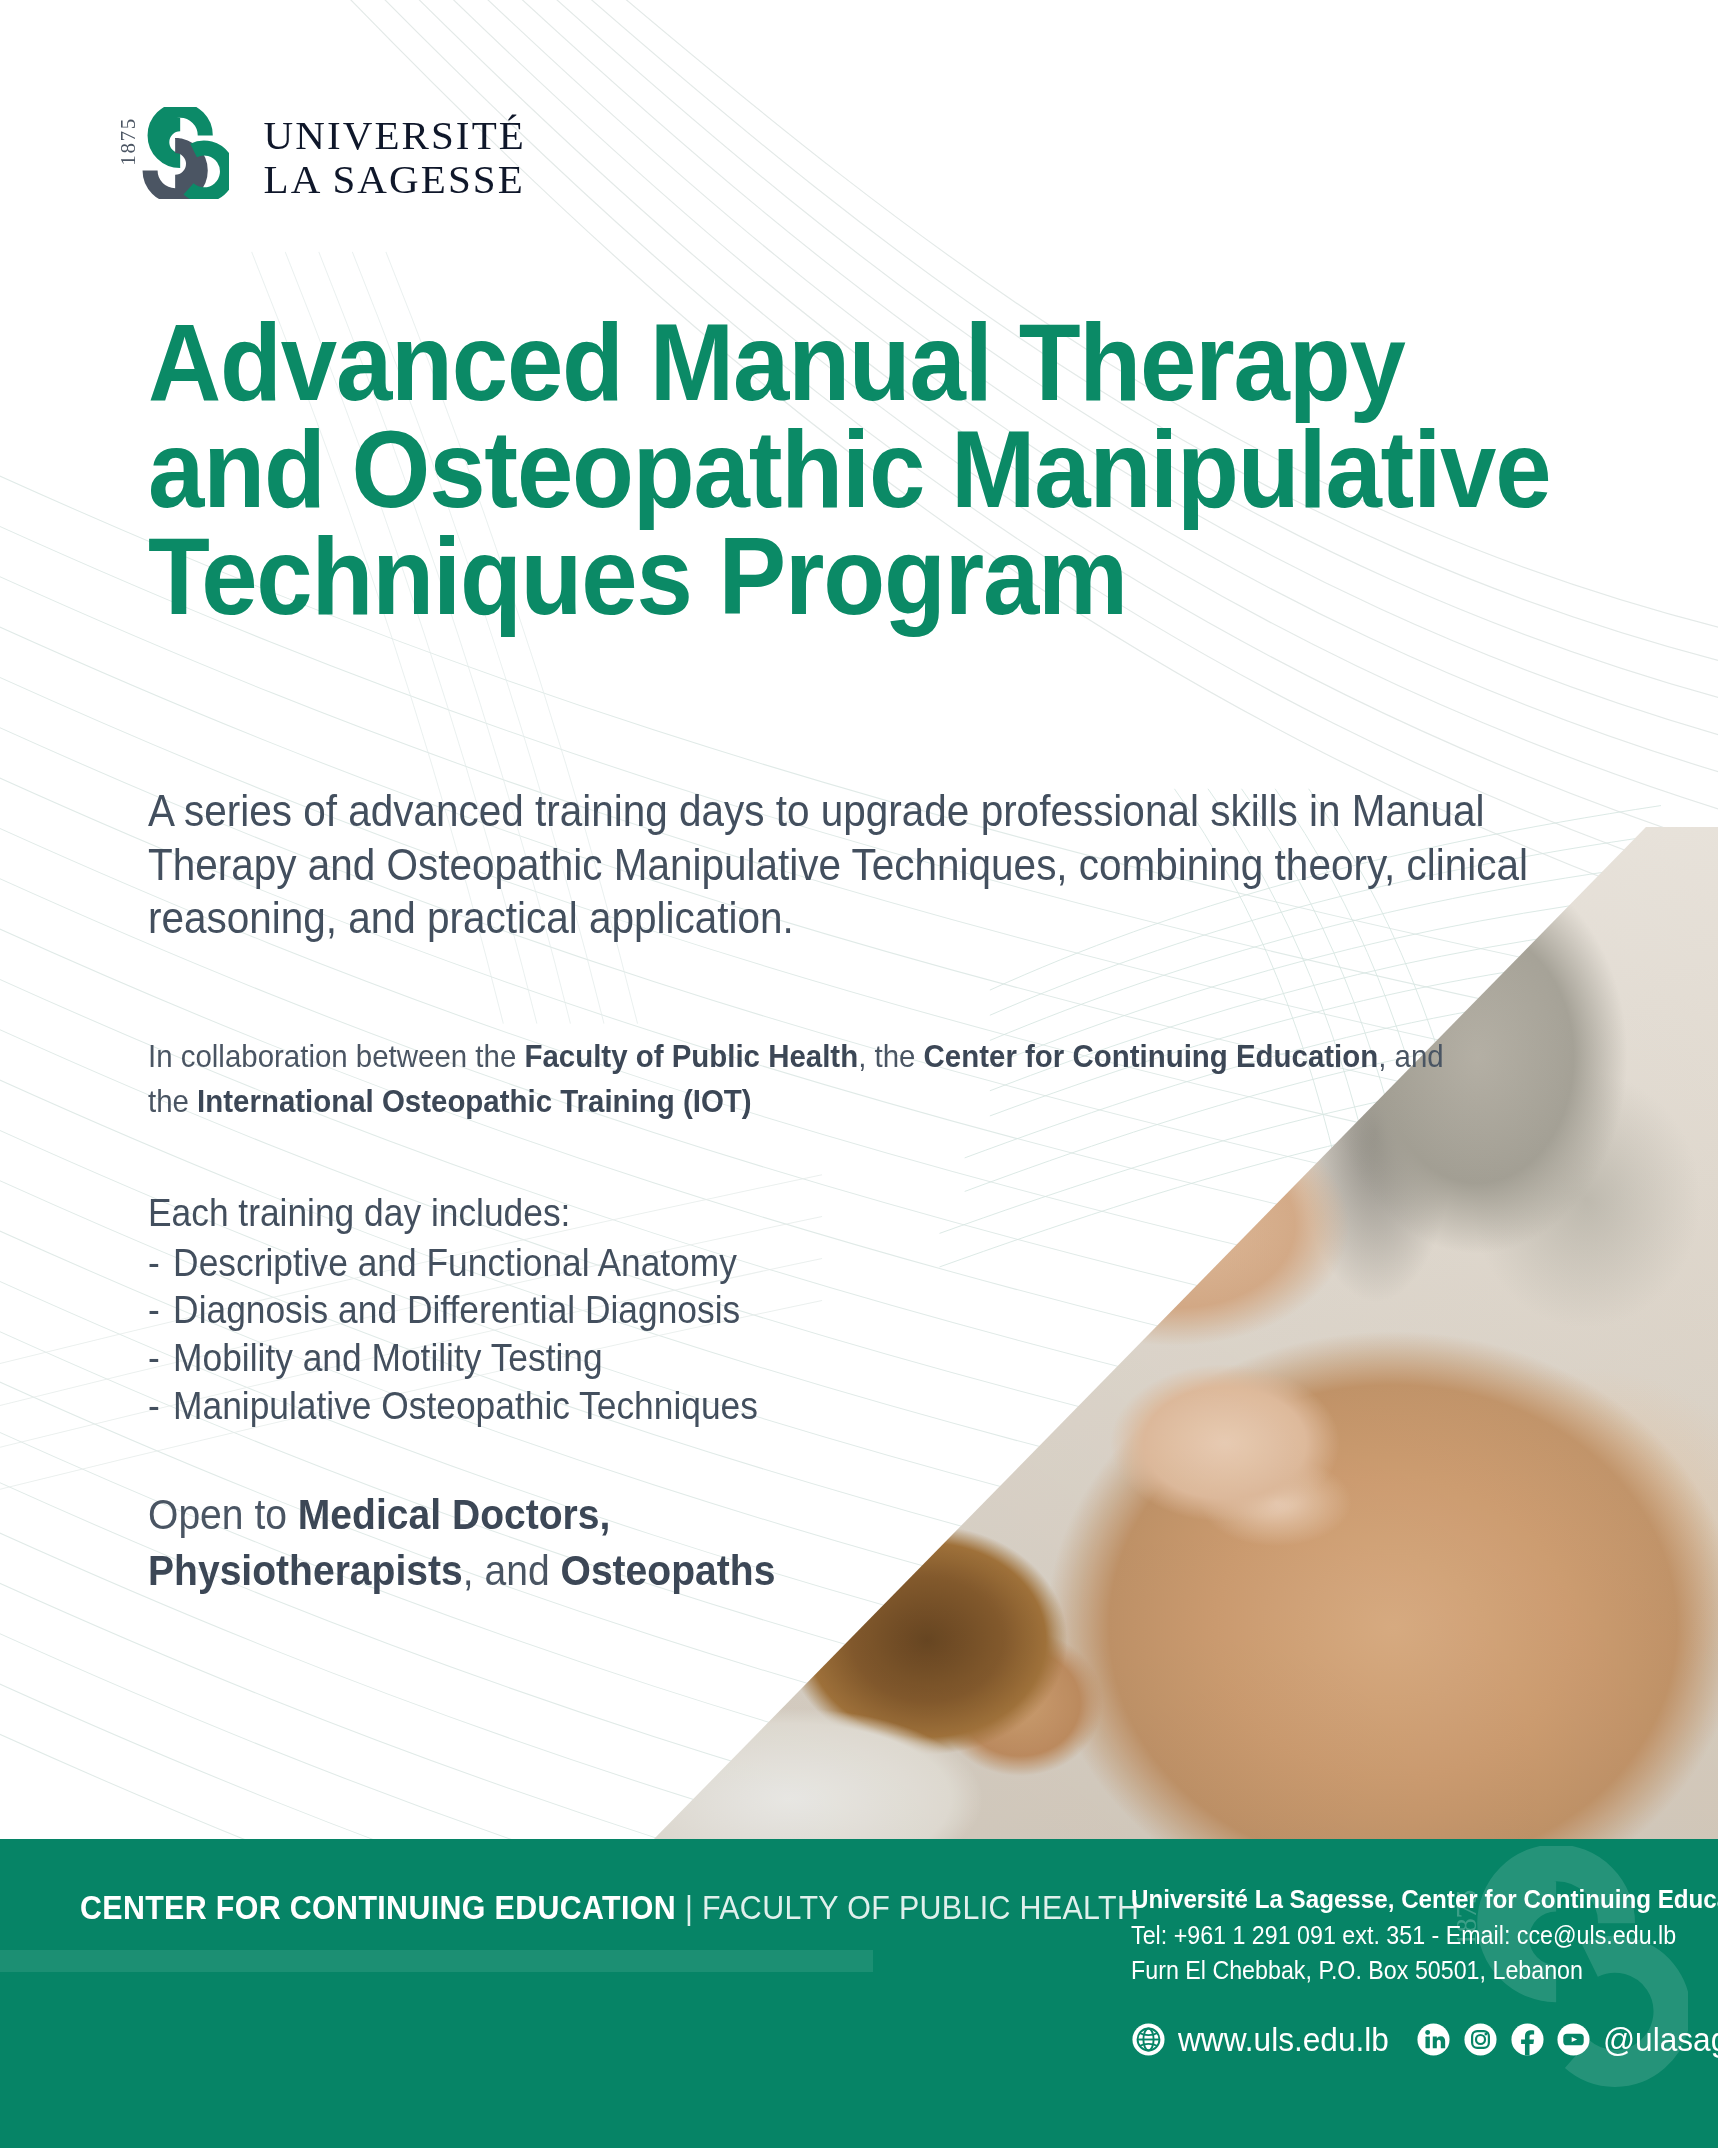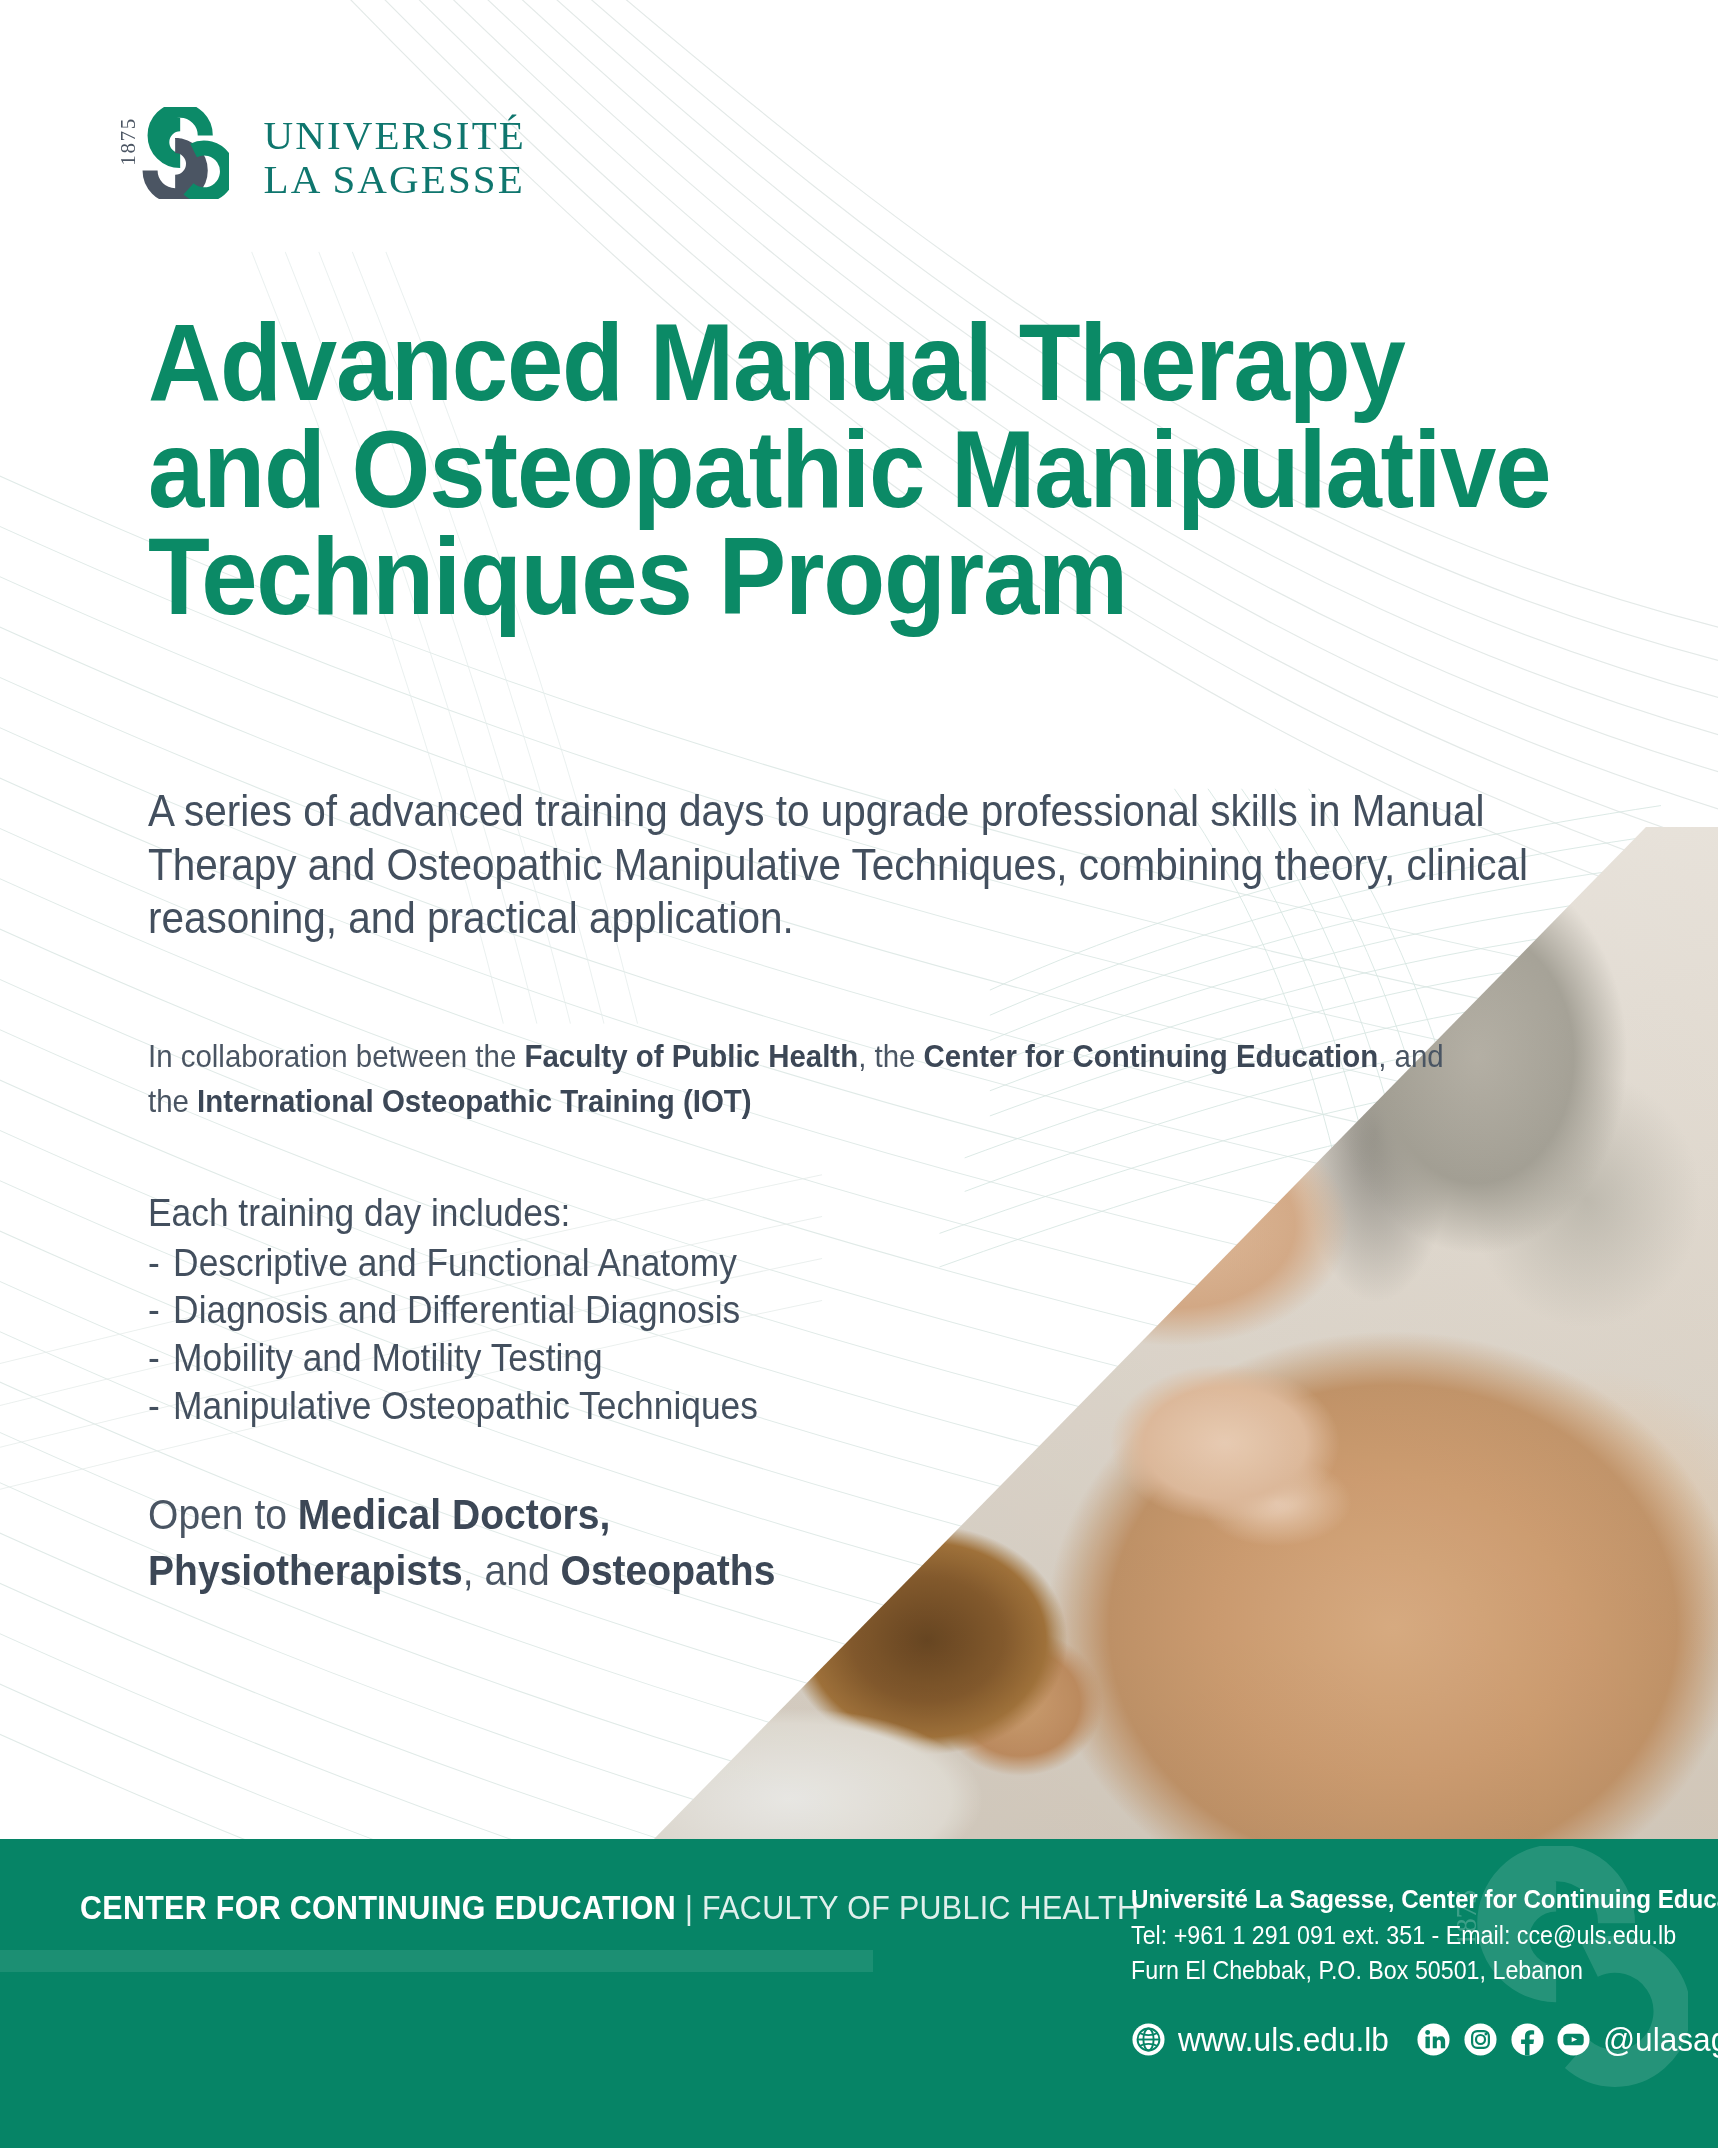--- a/index.html
+++ b/index.html
@@ -55,21 +55,21 @@
   
   .logo{position:absolute;left:128px;top:107px;display:flex;align-items:center;gap:18.5px;}
   .logo-mark{position:relative;width:117px;height:102px;}
   .logo-year{
     position:absolute;left:-11.7px;top:10px;
     writing-mode:vertical-rl;transform:rotate(180deg);
     font-family:"Liberation Serif", serif;font-size:21px;letter-spacing:1.7px;color:#4b5563;
   }
   .logo-words{
     font-family:"Liberation Serif", serif;
-    color:#0f766e;font-size:41px;line-height:1.07;letter-spacing:2.1px;
+    color:#0f172a;font-size:41px;line-height:1.07;letter-spacing:2.1px;
   }
 
   
   .headline{
     position:absolute;left:148px;top:309px;width:1510px;
     font-family:"Liberation Sans Narrow","Liberation Sans", sans-serif;
     font-weight:bold;font-stretch:condensed;
     font-size:109px;line-height:0.98;color:#0b8a66;
     letter-spacing:-1.3px;
     transform:scaleX(0.93);transform-origin:left top;

